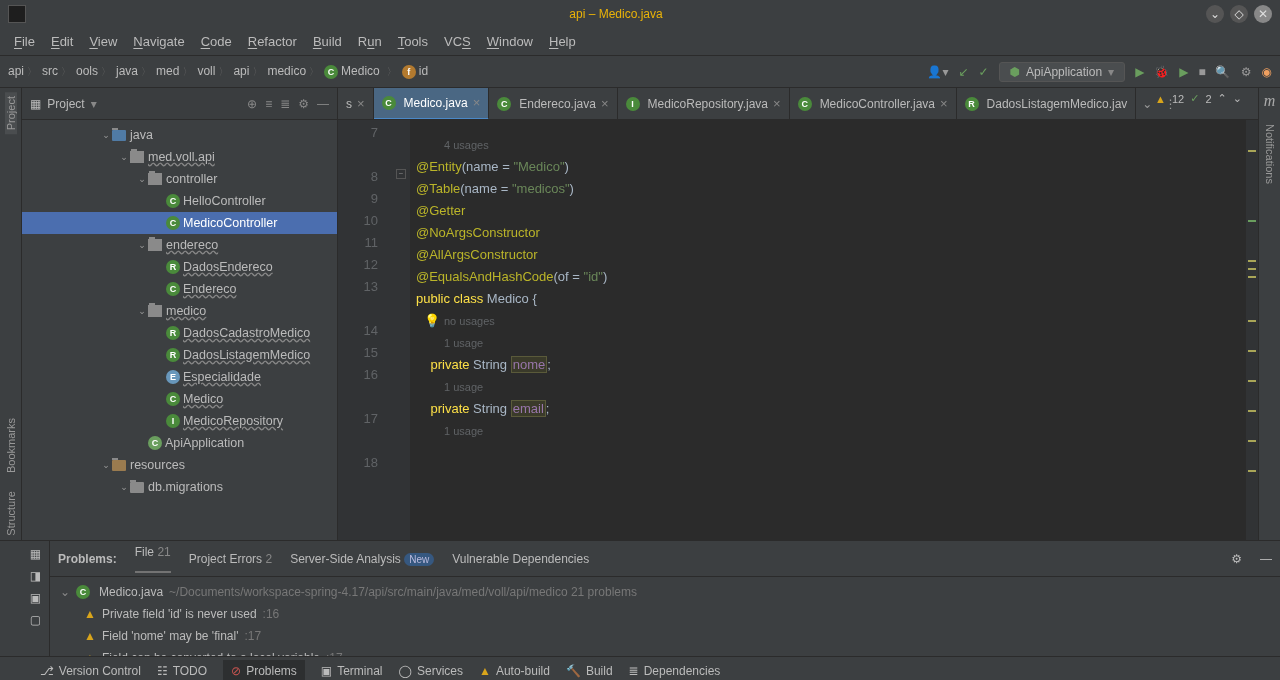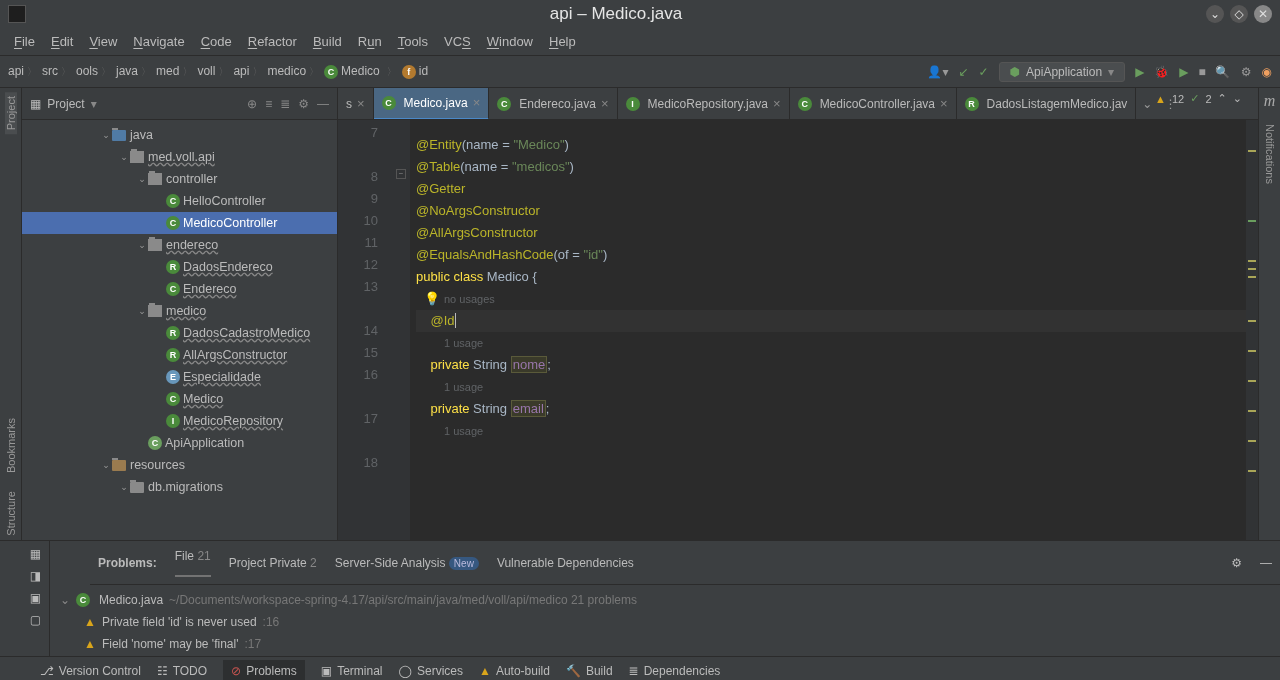--- a/index.html
+++ b/index.html
@@ -1,19 +1,19 @@
 <!DOCTYPE html>
 <html><head>
 <meta charset="utf-8">
 <style>
 * { margin: 0; padding: 0; box-sizing: border-box; font-family: 'Segoe UI', Arial, sans-serif; }
 body { background: #3c3f41; color: #bbbbbb; font-size: 12px; overflow: hidden; width: 1280px; height: 680px; }
 .titlebar { background: #3c3f41; height: 28px; display: flex; align-items: center; padding: 0 8px; }
 .titlebar-icon { width: 18px; height: 18px; background: #1e1e1e; border: 1px solid #555; }
-.titlebar-title { flex: 1; text-align: center; color: #e5e5e5; font-size: 17px; }
+.titlebar-title { flex: 1; text-align: center; color: #eab308; font-size: 12px; }
 .titlebar-controls { display: flex; gap: 6px; }
 .titlebar-controls span { width: 18px; height: 18px; border-radius: 50%; background: #555; display: flex; align-items: center; justify-content: center; color: #ddd; cursor: pointer; }
 .titlebar-controls span:last-child { background: #888; }
 .menubar { background: #3c3f41; height: 28px; display: flex; align-items: center; padding: 0 6px; border-bottom: 1px solid #2b2b2b; }
 .menubar span { padding: 3px 8px; cursor: pointer; color: #bbbbbb; font-size: 13px; }
 .menubar span u { text-decoration: underline; text-underline-offset: 2px; }
 .navbar { background: #3c3f41; height: 32px; display: flex; align-items: center; padding: 0 8px; border-bottom: 1px solid #2b2b2b; justify-content: space-between; }
 .breadcrumb { display: flex; align-items: center; gap: 2px; font-size: 12px; }
 .breadcrumb span { cursor: pointer; }
 .bc-sep::after { content: '〉'; color: #666; margin: 0 3px; font-size: 10px; }
@@ -61,21 +61,21 @@
 .fld { color: #9876aa; }
 .ital{font-style:italic;}
 .hl-box{background:#3a3a2a; border:1px solid #5a5a3a; padding:0 1px;}
 .caret{border-left:1px solid #bbb;}
 .error-stripe{width:12px; background:#313335; position:relative;}
 .error-stripe .mark{position:absolute; left:2px; width:8px; height:2px;}
 .inspections-bar{position:absolute; top:4px; right:16px; display:flex; gap:6px; align-items:center; font-size:11px; z-index:5;}
 .problems-panel{height:116px; border-top:1px solid #2b2b2b; background:#3c3f41; display:flex;}
 .problems-left{width:28px; background:#3c3f41; border-right:1px solid #2b2b2b; display:flex; flex-direction:column; align-items:center; padding-top:6px; gap:8px;}
 .problems-main{flex:1; display:flex; flex-direction:column;}
-.problems-tabs{height:44px; display:flex; align-items:center; padding:0 8px; gap:18px; border-bottom:1px solid #2b2b2b;margin-left:40px;}
+.problems-tabs{height:36px; display:flex; align-items:center; padding:0 8px; gap:18px; border-bottom:1px solid #2b2b2b;}
 .problems-tabs .ptab{cursor:pointer; font-size:12px;}
 .problems-tabs .ptab.ul{border-bottom:2px solid #737373; padding-bottom:12px;}
 .problems-list{flex:1; padding:4px 10px; overflow-y:auto;}
 .problems-list .prow{height:22px; display:flex; align-items:center; gap:6px; font-size:12px;}
 .new-badge{background:#365880; color:#bbd; font-size:10px; padding:1px 5px; border-radius:8px;}
 .bottom-bar{height:28px; background:#3c3f41; border-top:1px solid #2b2b2b; display:flex; align-items:center; padding:0 10px; gap:16px;}
 .bottom-bar .bbtn{display:flex; align-items:center; gap:5px; cursor:pointer; font-size:12px;}
 .bottom-bar .bbtn.active{background:#2d2f30; padding:4px 8px;}
 .warn-tri{color:#d9a51b;}
 .bulb{color:#f0a732;}
@@ -206,21 +206,21 @@
           <span class="arrow">⌄</span>
           <span class="pkg-icon"></span>
           <span style="text-decoration:underline wavy #888;">medico</span>
         </div>
       <div class="tree-row" style="padding-left:144px;">
           <span class="badge-record">R</span>
           <span style="text-decoration:underline wavy #888;">DadosCadastroMedico</span>
         </div>
       <div class="tree-row" style="padding-left:144px;">
           <span class="badge-record">R</span>
-          <span style="text-decoration:underline wavy #888;">AllArgsConstructor</span>
+          <span style="text-decoration:underline wavy #888;">DadosListagemMedico</span>
         </div>
       <div class="tree-row" style="padding-left:144px;">
           <span class="badge-enum">E</span>
           <span style="text-decoration:underline wavy #888;">Especialidade</span>
         </div>
       <div class="tree-row" style="padding-left:144px;">
           <span class="badge-class">C</span>
           <span style="text-decoration:underline wavy #888;">Medico</span>
         </div>
       <div class="tree-row" style="padding-left:144px;">
@@ -321,29 +321,29 @@
           <div></div>
           <div></div>
           <div></div>
           <div></div>
           <div></div>
           <div></div>
           <div></div>
       </div>
       <div class="code">
         <div class="code-line" style="height:12px;"></div>
+        <div class="code-line hint">4 usages</div>
         <div class="code-line"><span class="ann">@Entity</span><span>(name = </span><span class="str">"Medico"</span><span>)</span></div>
         <div class="code-line"><span class="ann">@Table</span><span>(name = </span><span class="str">"medicos"</span><span>)</span></div>
         <div class="code-line"><span class="ann">@Getter</span></div>
         <div class="code-line"><span class="ann">@NoArgsConstructor</span></div>
         <div class="code-line"><span class="ann">@AllArgsConstructor</span></div>
         <div class="code-line"><span class="ann">@EqualsAndHashCode</span><span>(of = </span><span class="str">"id"</span><span>)</span></div>
         <div class="code-line"><span class="kw">public</span> <span class="kw">class</span> <span>Medico</span><span> {</span></div>
         <div class="code-line" style="position:relative;"><span class="bulb" style="position:absolute; left:8px;">💡</span><span class="hint">no usages</span></div>
-        <div class="code-line" style="background:#323232;">    <span class="ann">@Id</span><span class="caret"></span></div>
         <div class="code-line hint">1 usage</div>
         <div class="code-line">    <span class="kw">private</span> <span>String</span> <span class="fld hl-box">nome</span><span>;</span></div>
         <div class="code-line hint">1 usage</div>
         <div class="code-line">    <span class="kw">private</span> <span>String</span> <span class="fld hl-box">email</span><span>;</span></div>
         <div class="code-line hint">1 usage</div>
       </div>
       <div class="error-stripe">
         <div class="mark" style="top:30px; background:#a9a557;"></div>
         <div class="mark" style="top:100px; background:#6a9e5e;"></div>
         <div class="mark" style="top:140px; background:#a9a557;"></div>
@@ -370,21 +370,21 @@
   <div class="problems-left">
     <span>▦</span>
     <span>◨</span>
     <span>▣</span>
     <span>▢</span>
   </div>
   <div class="problems-main">
     <div class="problems-tabs">
       <span class="ptab" style="font-weight:bold;">Problems:</span>
       <span class="ptab ul"><span>File</span> <span style="color:#888;">21</span></span>
-      <span class="ptab"><span>Project Private</span> <span style="color:#888;">2</span></span>
+      <span class="ptab"><span>Project Errors</span> <span style="color:#888;">2</span></span>
       <span class="ptab"><span>Server-Side Analysis</span> <span class="new-badge">New</span></span>
       <span class="ptab">Vulnerable Dependencies</span>
       <span style="flex:1"></span>
       <span>⚙</span>
       <span>—</span>
     </div>
     <div class="problems-list">
       <div class="prow">
         <span style="color:#888;">⌄</span>
           <span class="badge-class">C</span>

